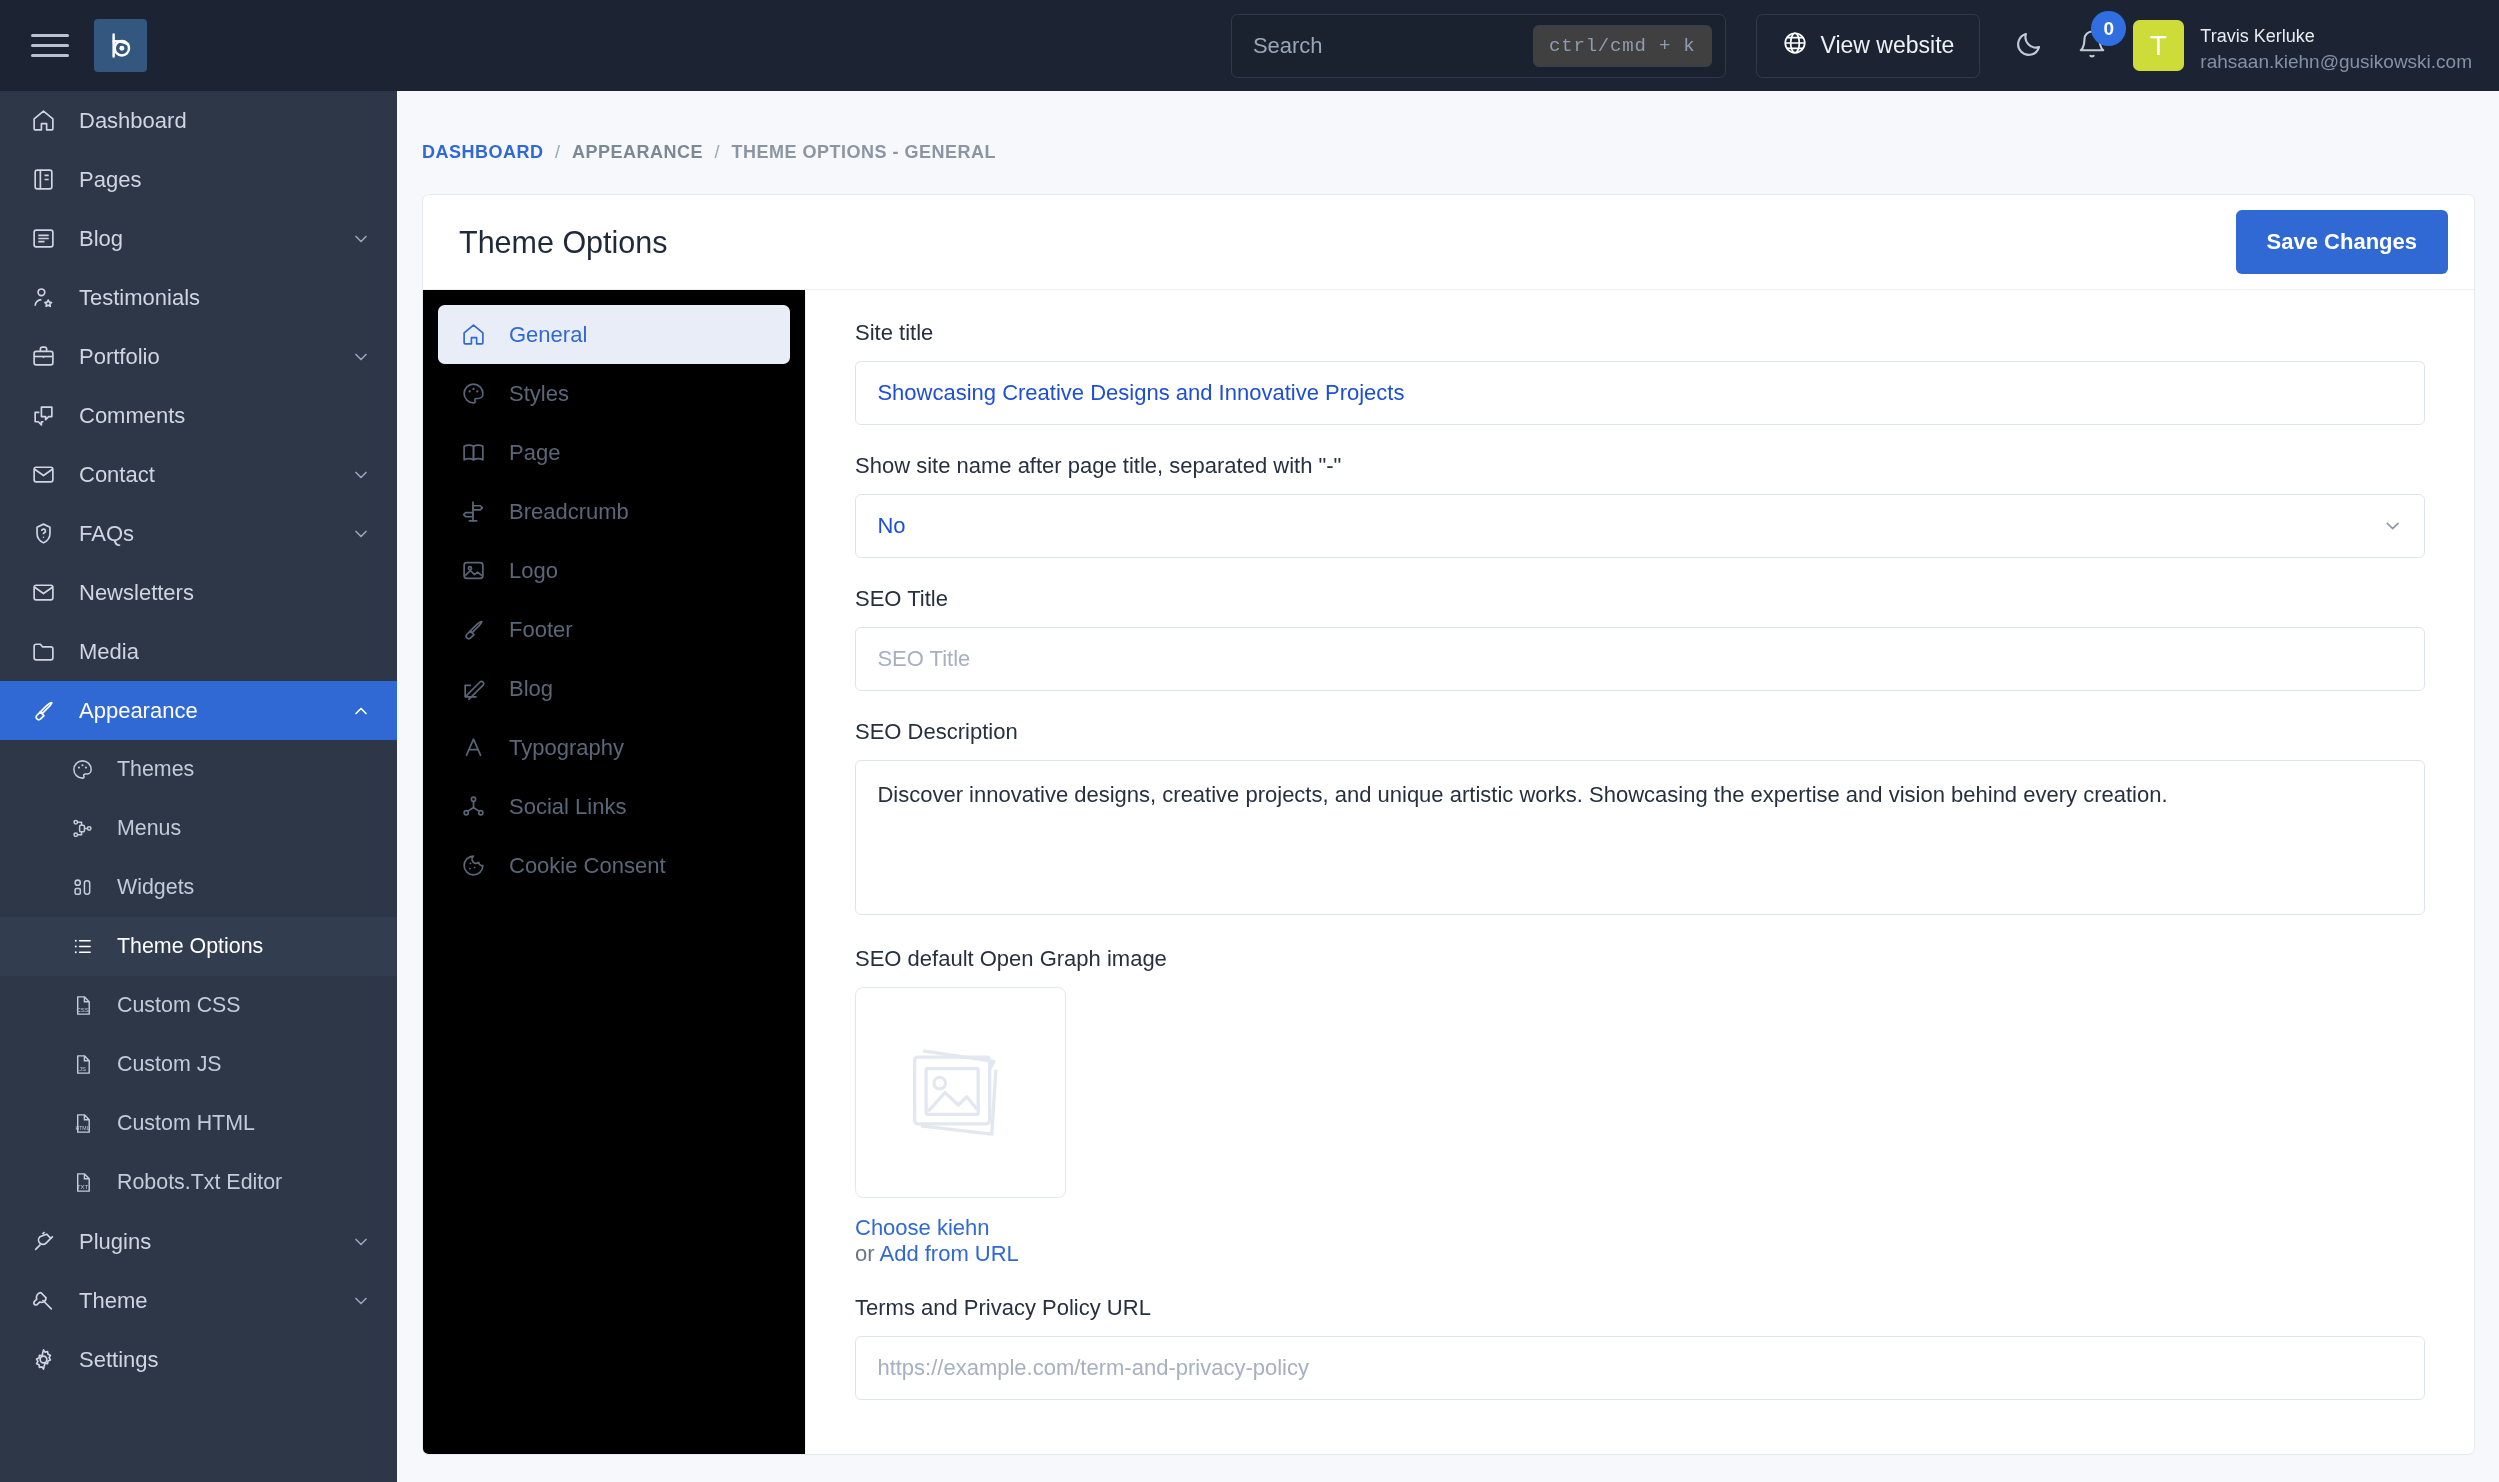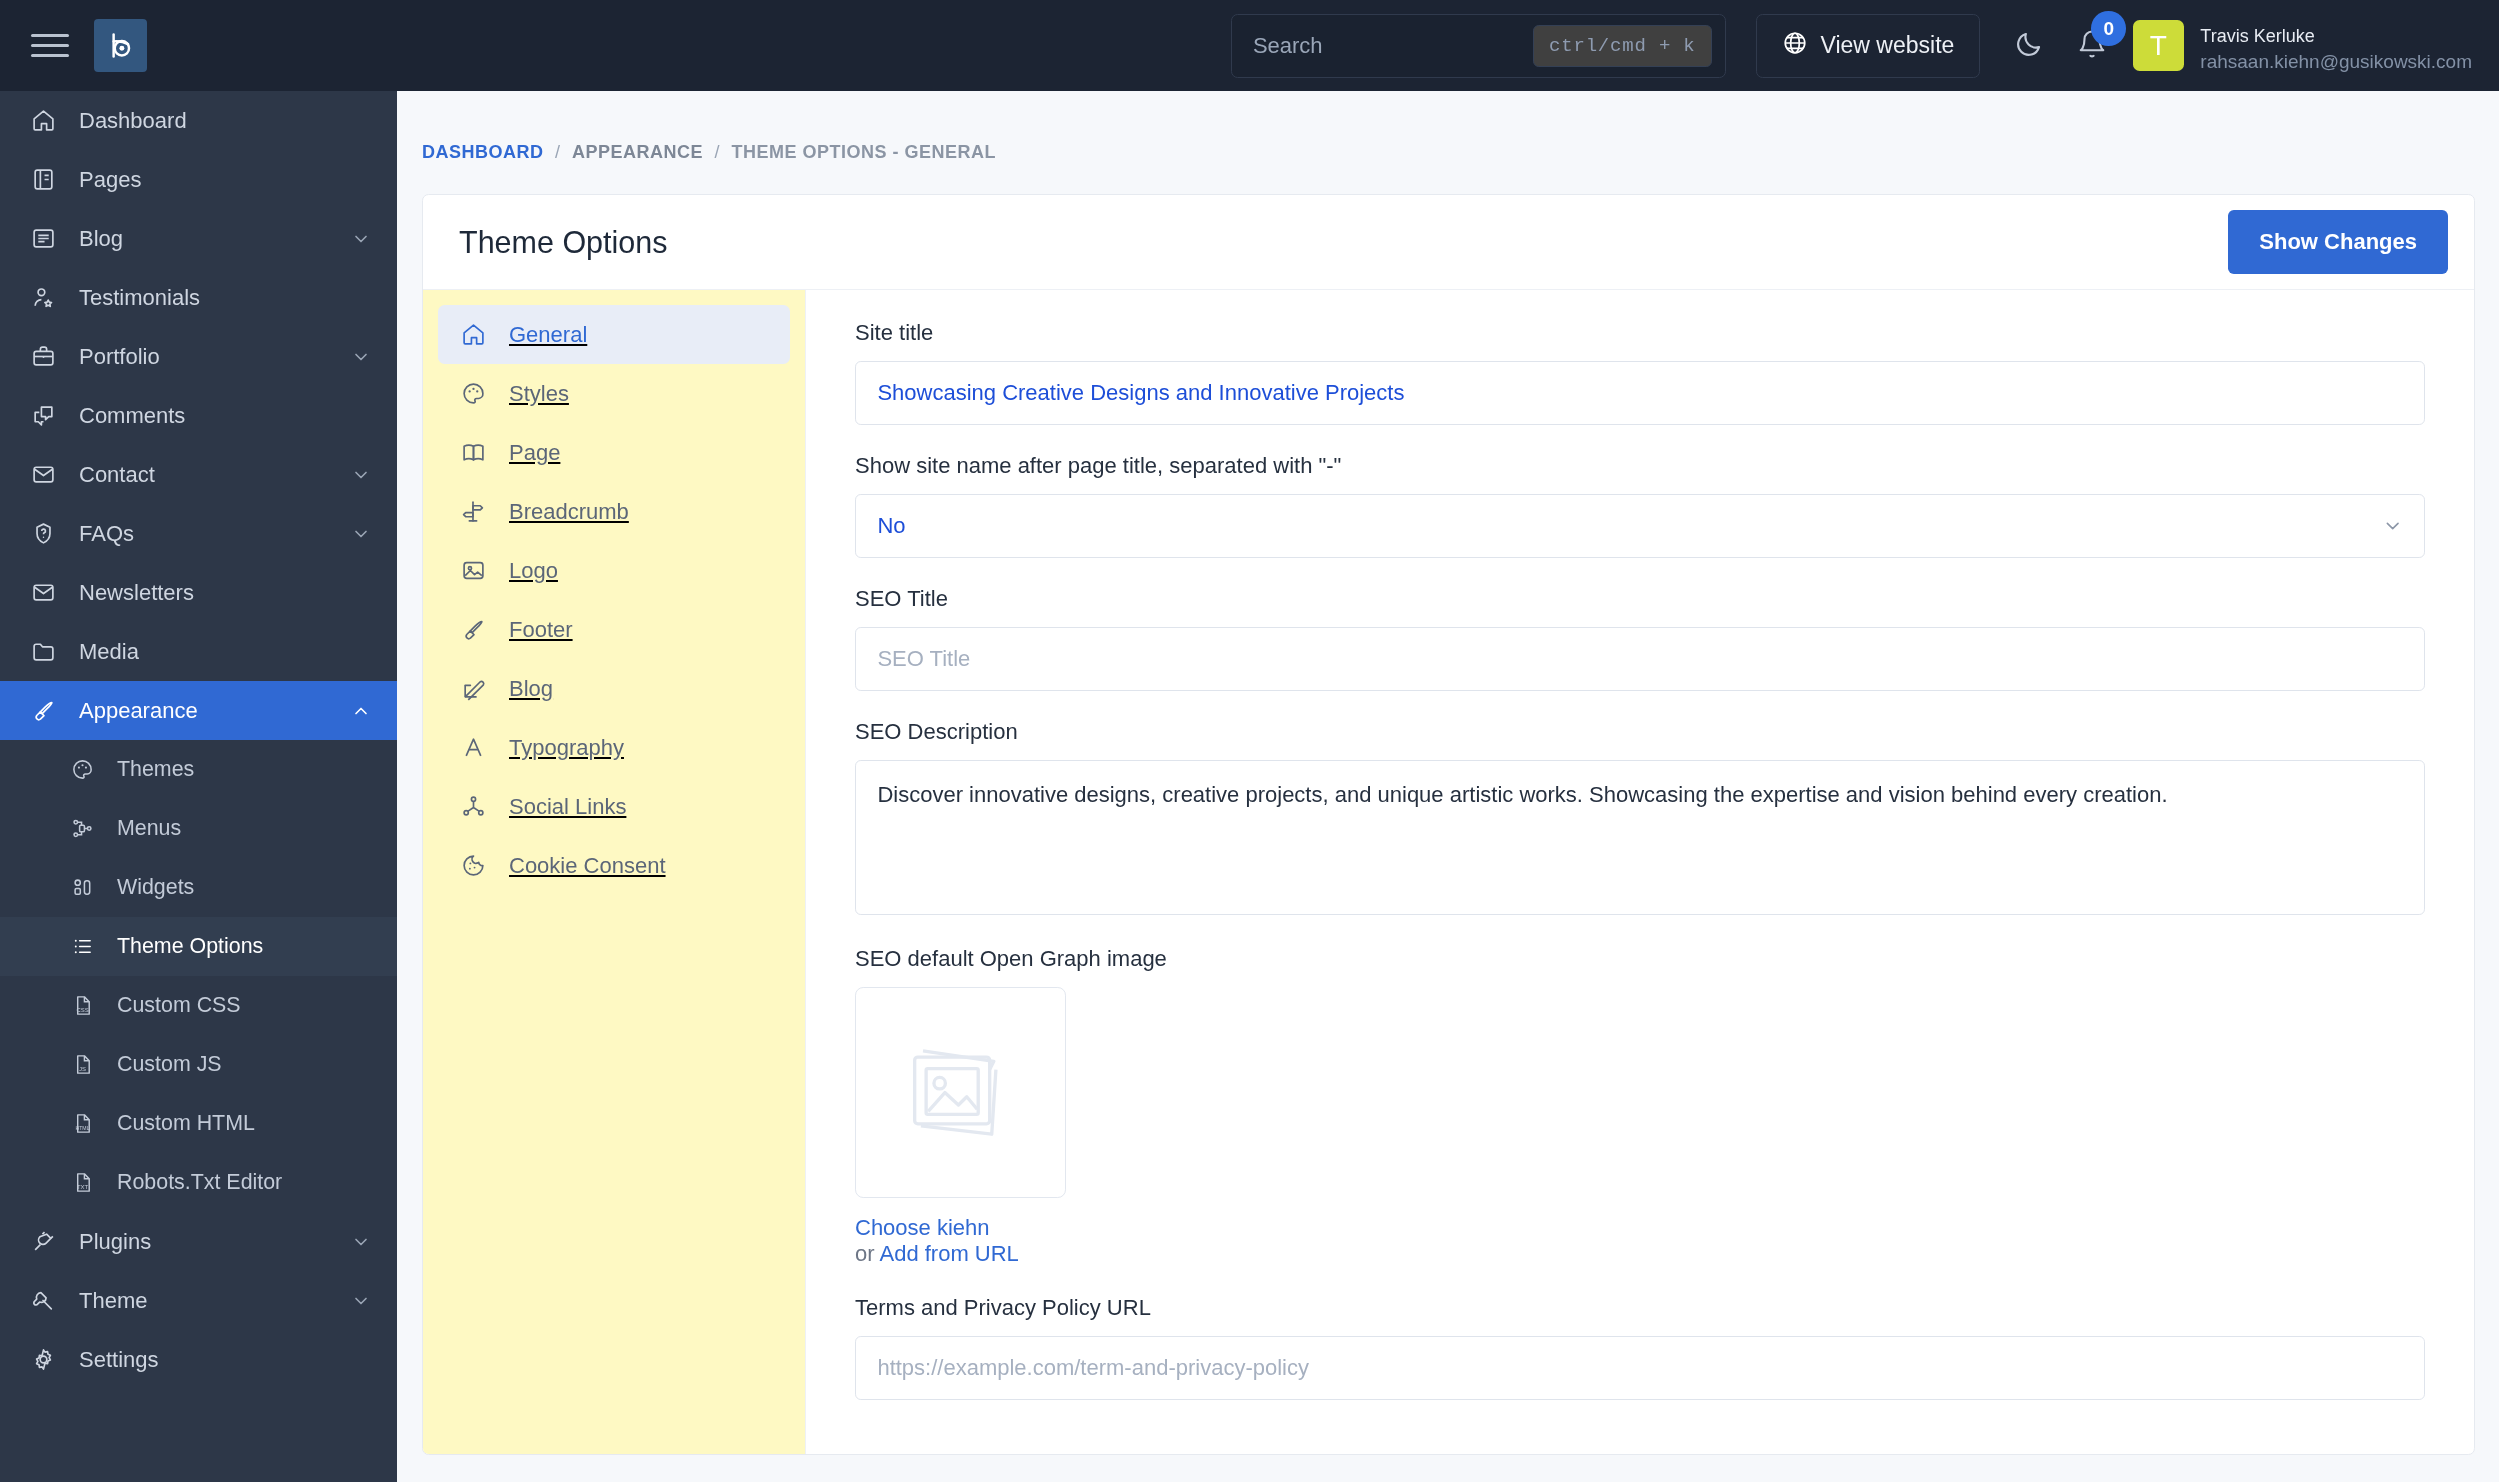--- a/index.html
+++ b/index.html
@@ -134,23 +134,22 @@
     margin-left: auto; background: #3069d3; color: #fff;
     border: none; border-radius: 5.8px;
     font-size: 22px; font-weight: bold;
     padding: 19px 31px; cursor: pointer;
     font-family: "Liberation Sans", sans-serif;
   }
   .card-body { display: flex; height: 1166px; }
 
   .tabs {
     width: 383px; flex-shrink: 0;
-    background: #fef9c3; border-right: 0.8px solid #eef1f6;
+    background: #000000; border-right: 0.8px solid #eef1f6;
     padding: 15px 0 0 0;
-    text-decoration: underline;
   }
   .tab {
     height: 59px; margin: 0 15px; border-radius: 6.6px;
     display: flex; align-items: center; padding-left: 23px;
     color: #5b6678; font-size: 22px; cursor: pointer;
   }
   .tab .t-icon { width: 38px; display: flex; align-items: center; flex-shrink: 0; }
   .tab .t-label { margin-left: 10px; }
   .tab.active { background: #e8edf7; color: #3069d3; }
 
@@ -534,21 +533,21 @@
     <span class="bc-active">DASHBOARD</span>
     <span class="bc-sep">/</span>
     <span class="bc-item">APPEARANCE</span>
     <span class="bc-sep">/</span>
     <span class="bc-last">THEME OPTIONS - GENERAL</span>
   </div>
 
   <div class="card">
     <div class="card-head">
       <span class="card-title">Theme Options</span>
-      <button class="save-btn">Show Changes</button>
+      <button class="save-btn">Save Changes</button>
     </div>
 
     <div class="card-body">
 
       <div class="tabs">
 
         <div class="tab active">
           <span class="t-icon">
             <svg width="25" height="25" viewBox="0 0 24 24" fill="none" stroke="#3069d3" stroke-width="1.6">
                 <path d="M3 10.5 12 3l9 7.5V20a1 1 0 0 1-1 1h-5v-6H10v6H4a1 1 0 0 1-1-1z" stroke-linejoin="round"></path>

